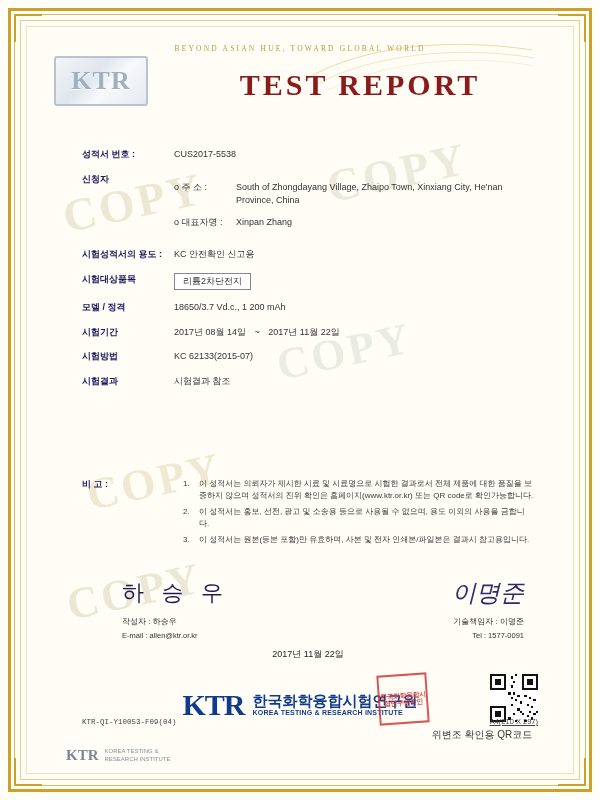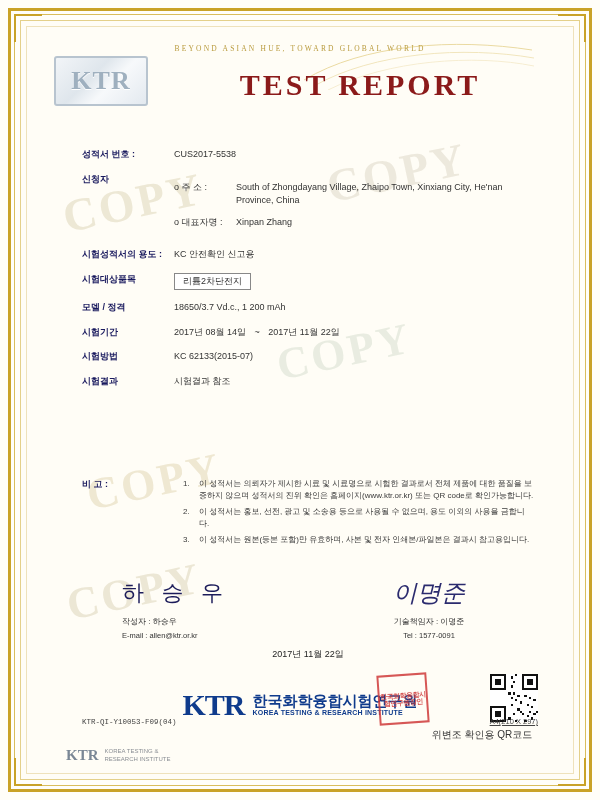--- a/index.html
+++ b/index.html
@@ -116,21 +116,21 @@
     gap:9px;
   }
   .notes .lbl{width:92px;}
   .notes ol{margin:0;padding:0;list-style:none;flex:1;}
   .notes li{display:flex;margin-bottom:5px;line-height:1.45;}
   .notes .num{width:16px;flex:none;}
   .notes .txt{flex:1;}
 
   .sig-area{position:absolute;left:56px;top:550px;right:40px;height:110px;}
   .sig-left{position:absolute;left:40px;top:0;width:190px;}
-  .sig-right{position:absolute;right:10px;top:0;width:190px;text-align:center;}
+  .sig-right{position:absolute;right:10px;top:0;width:190px;text-align:right;}
   .sig-script{
     font-family:"Liberation Serif", serif;
     font-size:24px;color:#2b2b6e;height:34px;line-height:34px;
     font-style:italic;
   }
   .sig-script.ko{font-size:22px;letter-spacing:6px;font-style:normal;color:#1c1c5a;}
   .sig-line{font-size:8px;color:#333;margin-top:6px;}
   .sig-mail{font-size:7.5px;color:#333;margin-top:4px;}
   .date-center{
     position:absolute;left:0;right:0;top:72px;text-align:center;font-size:9px;color:#222;

